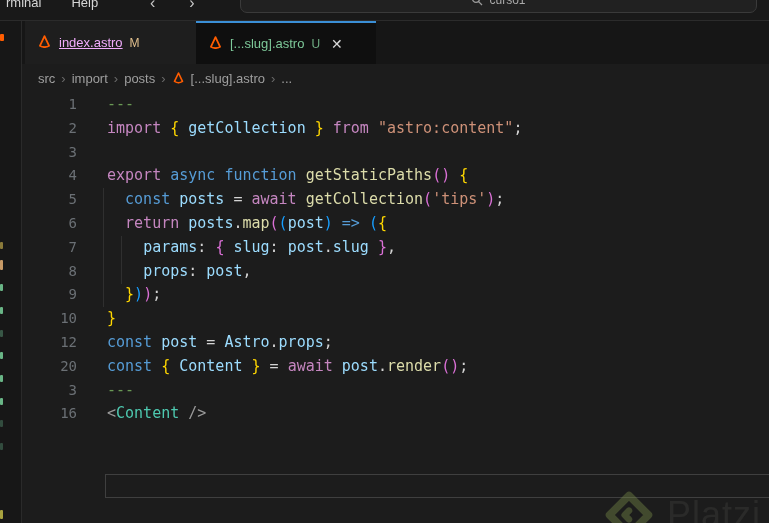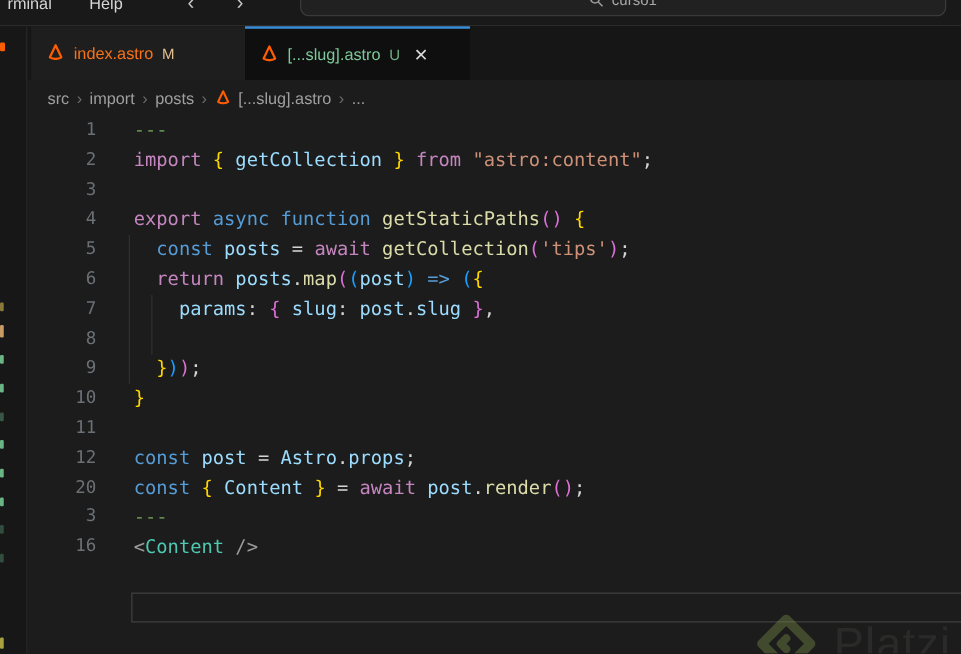--- a/index.html
+++ b/index.html
@@ -26,21 +26,21 @@
     background:#171717; border-right:1px solid #2a2a2a; }
   .frag { position:absolute; left:0; width:3px; height:7px; border-radius:1px; }
 
   
   .tabbar { position:absolute; left:22px; top:21px; width:747px; height:43px;
     background:#161616; display:flex; }
   .tab { height:43px; display:flex; align-items:center; gap:7px; padding:0 12px;
     font-size:13px; position:relative; }
   .tab.inactive { background:#1e1e1e; margin-left:3px; width:171px; }
   .tab.active { background:#0f0f0f; width:180px; border-top:2px solid #3b8fd6; }
-  .tab .label-mod { color:#f97316; }
+  .tab .label-mod { color:#f0abfc;text-decoration:underline; }
   .tab .badge-mod { color:#e2c08d; font-size:12px; }
   .tab .label-unt { color:#7ec99a; }
   .tab .badge-unt { color:#6fae84; font-size:12px; }
   .tab .close { color:#d8d8d8; font-size:14px; margin-left:4px; }
 
   
   .breadcrumb { position:absolute; left:22px; top:64px; width:747px; height:29px;
     background:#1c1c1c; display:flex; align-items:center; gap:6px;
     padding-left:16px; font-size:13px; color:#9f9f9f; }
   .breadcrumb .sep { color:#6b6b6b; font-size:13px; }
@@ -163,32 +163,29 @@
         <div class="code-line">
           <div class="gutter">6</div>
           <div class="codetext"><span style="color: rgb(212, 212, 212);">  </span><span style="color: rgb(197, 134, 192);">return</span><span style="color: rgb(212, 212, 212);"> </span><span style="color: rgb(156, 220, 254);">posts</span><span style="color: rgb(212, 212, 212);">.</span><span style="color: rgb(220, 220, 170);">map</span><span style="color: rgb(218, 112, 214);">(</span><span style="color: rgb(23, 159, 255);">(</span><span style="color: rgb(156, 220, 254);">post</span><span style="color: rgb(23, 159, 255);">)</span><span style="color: rgb(212, 212, 212);"> </span><span style="color: rgb(86, 156, 214);">=&gt;</span><span style="color: rgb(212, 212, 212);"> </span><span style="color: rgb(23, 159, 255);">(</span><span style="color: rgb(255, 215, 0);">{</span></div>
         </div>
         <div class="code-line">
           <div class="gutter">7</div>
           <div class="codetext"><span style="color: rgb(212, 212, 212);">    </span><span style="color: rgb(156, 220, 254);">params</span><span style="color: rgb(212, 212, 212);">:</span><span style="color: rgb(212, 212, 212);"> </span><span style="color: rgb(218, 112, 214);">{</span><span style="color: rgb(212, 212, 212);"> </span><span style="color: rgb(156, 220, 254);">slug</span><span style="color: rgb(212, 212, 212);">:</span><span style="color: rgb(212, 212, 212);"> </span><span style="color: rgb(156, 220, 254);">post</span><span style="color: rgb(212, 212, 212);">.</span><span style="color: rgb(156, 220, 254);">slug</span><span style="color: rgb(212, 212, 212);"> </span><span style="color: rgb(218, 112, 214);">}</span><span style="color: rgb(212, 212, 212);">,</span></div>
         </div>
         <div class="code-line">
           <div class="gutter">8</div>
+          <div class="codetext"><span style="color: rgb(212, 212, 212);">    </span><span style="color: rgb(156, 220, 254);">props</span><span style="color: rgb(212, 212, 212);">:</span><span style="color: rgb(212, 212, 212);"> </span><span style="color: rgb(156, 220, 254);">post</span><span style="color: rgb(212, 212, 212);">,</span></div>
         </div>
         <div class="code-line">
           <div class="gutter">9</div>
           <div class="codetext"><span style="color: rgb(212, 212, 212);">  </span><span style="color: rgb(255, 215, 0);">}</span><span style="color: rgb(23, 159, 255);">)</span><span style="color: rgb(218, 112, 214);">)</span><span style="color: rgb(212, 212, 212);">;</span></div>
         </div>
         <div class="code-line">
           <div class="gutter">10</div>
           <div class="codetext"><span style="color: rgb(255, 215, 0);">}</span></div>
-        </div>
-        <div class="code-line">
-          <div class="gutter">11</div>
-          <div class="codetext"></div>
         </div>
         <div class="code-line">
           <div class="gutter">12</div>
           <div class="codetext"><span style="color: rgb(86, 156, 214);">const</span><span style="color: rgb(212, 212, 212);"> </span><span style="color: rgb(156, 220, 254);">post</span><span style="color: rgb(212, 212, 212);"> </span><span style="color: rgb(212, 212, 212);">=</span><span style="color: rgb(212, 212, 212);"> </span><span style="color: rgb(156, 220, 254);">Astro</span><span style="color: rgb(212, 212, 212);">.</span><span style="color: rgb(156, 220, 254);">props</span><span style="color: rgb(212, 212, 212);">;</span></div>
         </div>
         <div class="code-line">
           <div class="gutter">20</div>
           <div class="codetext"><span style="color: rgb(86, 156, 214);">const</span><span style="color: rgb(212, 212, 212);"> </span><span style="color: rgb(255, 215, 0);">{</span><span style="color: rgb(212, 212, 212);"> </span><span style="color: rgb(156, 220, 254);">Content</span><span style="color: rgb(212, 212, 212);"> </span><span style="color: rgb(255, 215, 0);">}</span><span style="color: rgb(212, 212, 212);"> </span><span style="color: rgb(212, 212, 212);">=</span><span style="color: rgb(212, 212, 212);"> </span><span style="color: rgb(197, 134, 192);">await</span><span style="color: rgb(212, 212, 212);"> </span><span style="color: rgb(156, 220, 254);">post</span><span style="color: rgb(212, 212, 212);">.</span><span style="color: rgb(220, 220, 170);">render</span><span style="color: rgb(218, 112, 214);">(</span><span style="color: rgb(218, 112, 214);">)</span><span style="color: rgb(212, 212, 212);">;</span></div>
         </div>
         <div class="code-line">

